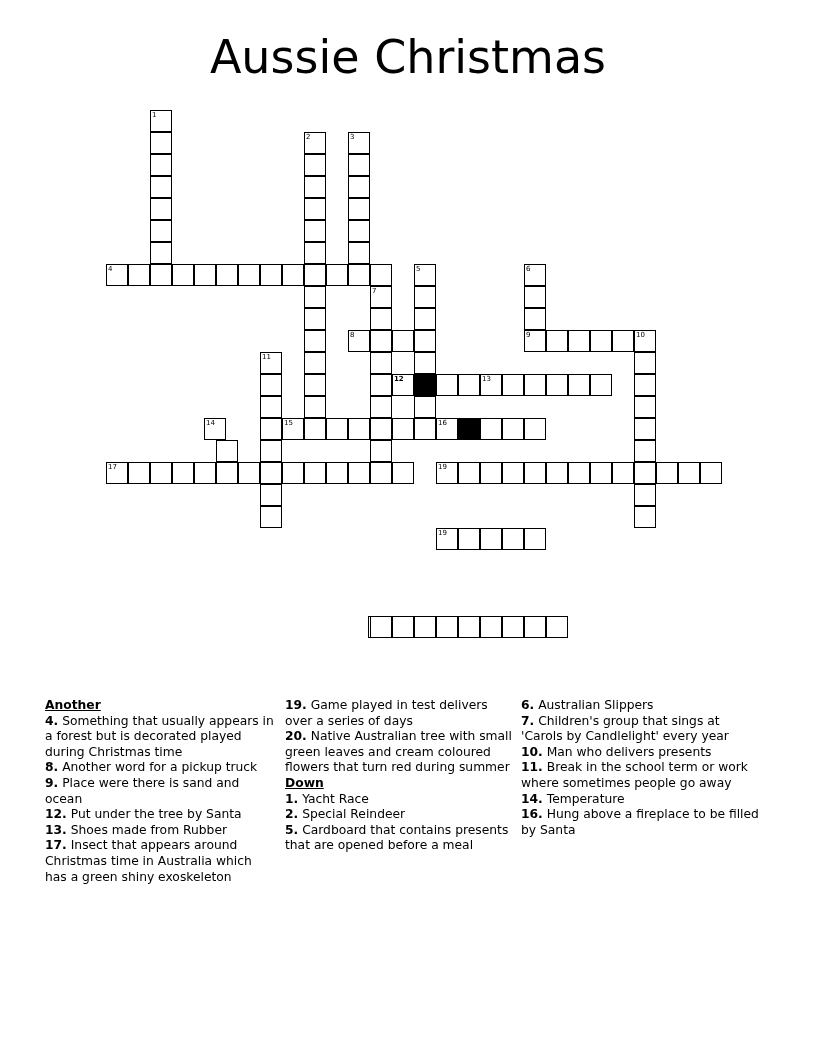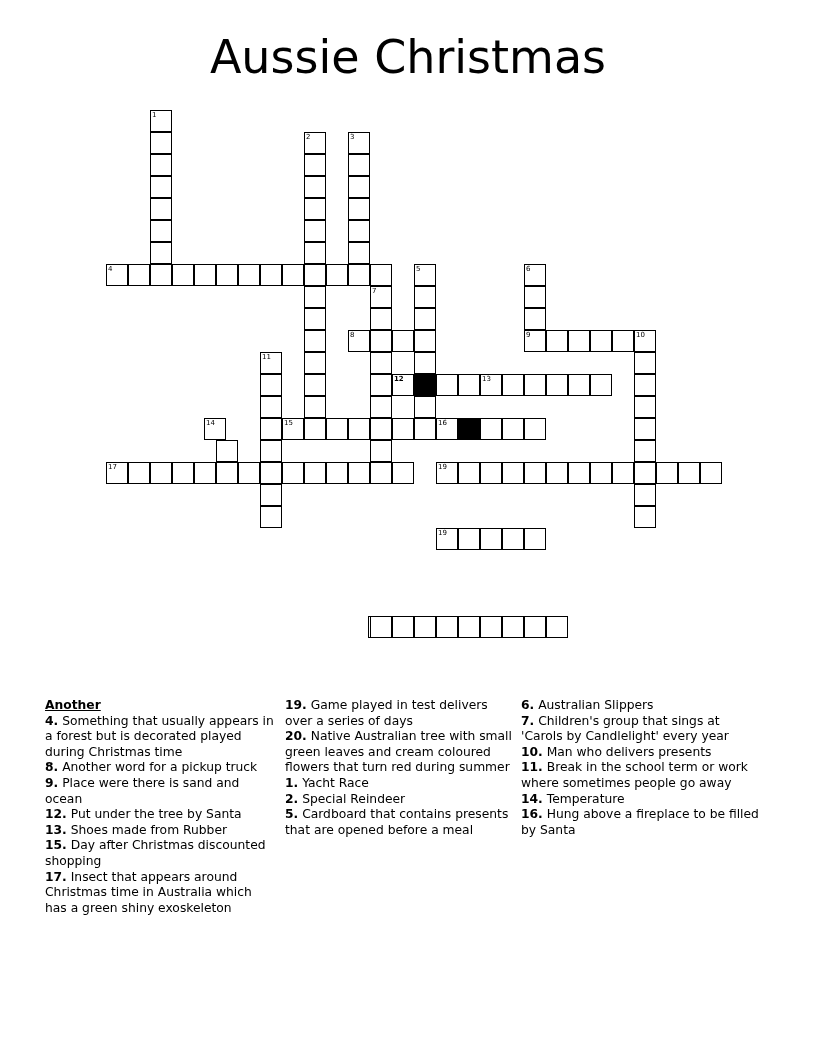--- a/index.html
+++ b/index.html
@@ -234,26 +234,26 @@
 </div>
 
 <div id="clues">
   <div class="col c1">
       <span class="hdr">Another</span>
       <span class="clue"><b>4.</b><span> Something that usually appears in a forest but is decorated played during Christmas time</span></span>
       <span class="clue"><b>8.</b><span> Another word for a pickup truck</span></span>
       <span class="clue"><b>9.</b><span> Place were there is sand and ocean</span></span>
       <span class="clue"><b>12.</b><span> Put under the tree by Santa</span></span>
       <span class="clue"><b>13.</b><span> Shoes made from Rubber</span></span>
-      <span class="clue"><b>15.</b><span> Day after Christmas discounted shopping</span></span>
       <span class="clue"><b>17.</b><span> Insect that appears around Christmas time in Australia which has a green shiny exoskeleton</span></span>
     </div>
   <div class="col c2">
       <span class="clue"><b>19.</b><span> Game played in test delivers over a series of days</span></span>
       <span class="clue"><b>20.</b><span> Native Australian tree with small green leaves and cream coloured flowers that turn red during summer</span></span>
+      <span class="hdr">Down</span>
       <span class="clue"><b>1.</b><span> Yacht Race</span></span>
       <span class="clue"><b>2.</b><span> Special Reindeer</span></span>
       <span class="clue"><b>5.</b><span> Cardboard that contains presents that are opened before a meal</span></span>
     </div>
   <div class="col c3">
       <span class="clue"><b>6.</b><span> Australian Slippers</span></span>
       <span class="clue"><b>7.</b><span> Children's group that sings at 'Carols by Candlelight' every year</span></span>
       <span class="clue"><b>10.</b><span> Man who delivers presents</span></span>
       <span class="clue"><b>11.</b><span> Break in the school term or work where sometimes people go away</span></span>
       <span class="clue"><b>14.</b><span> Temperature</span></span>

